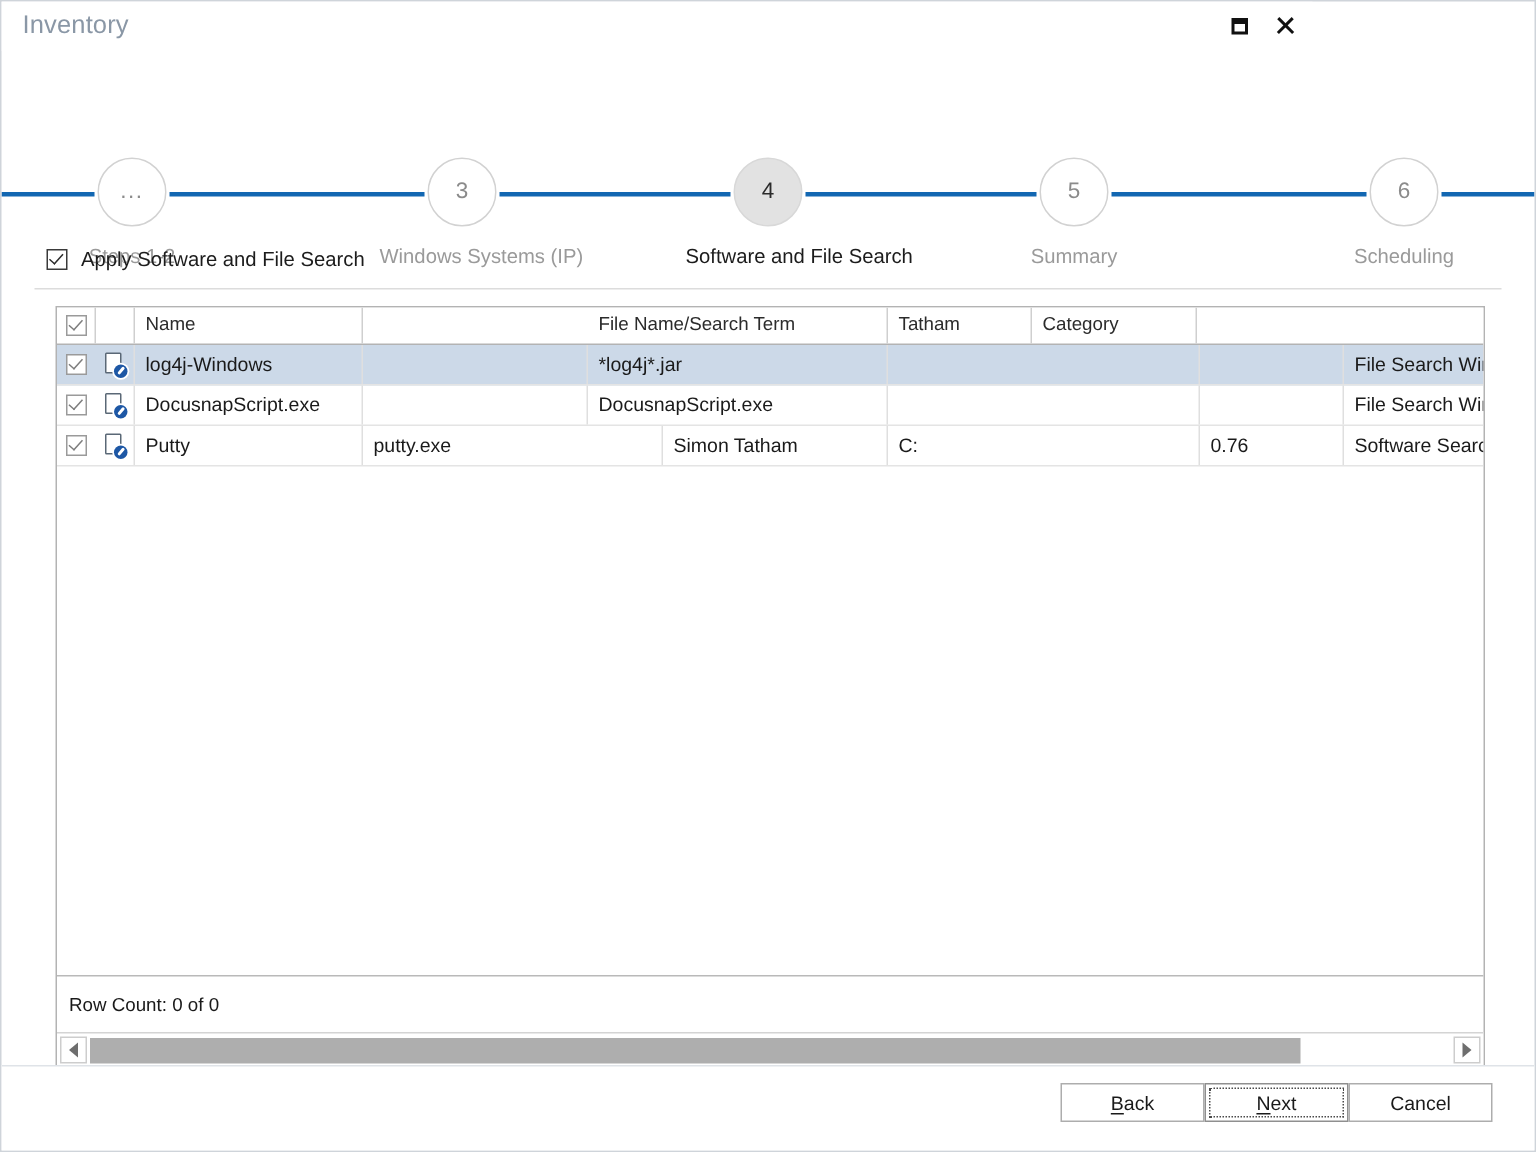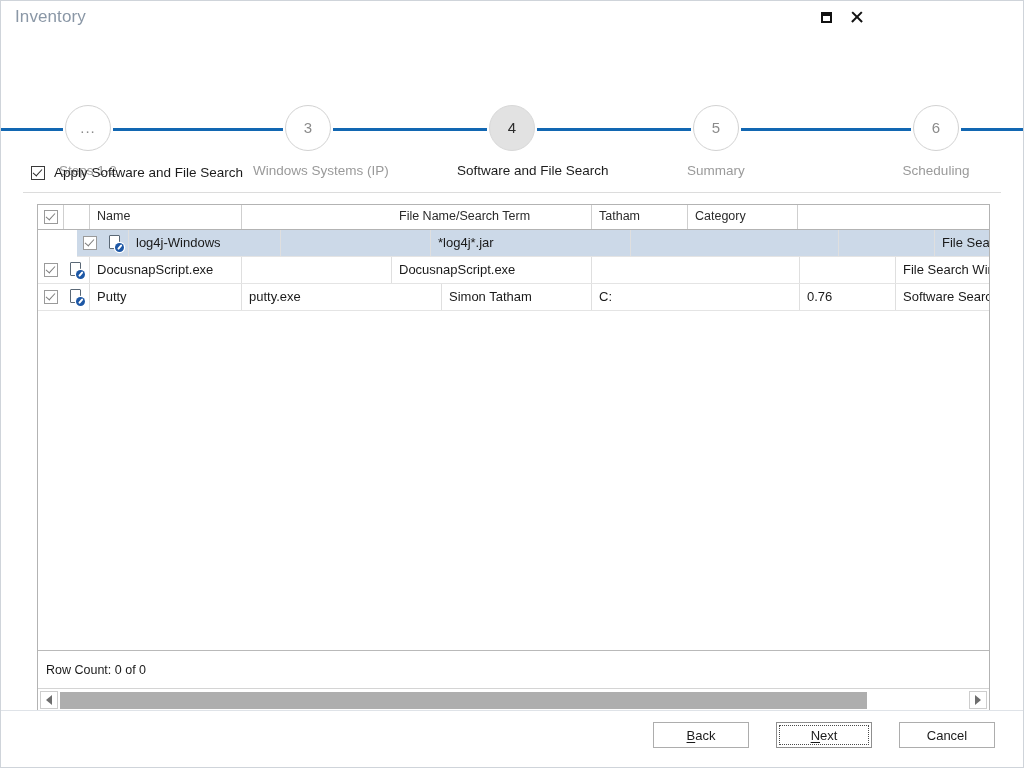--- a/index.html
+++ b/index.html
@@ -220,21 +220,21 @@
     position: relative;
     height: 421px;
     overflow: hidden;
   }
   .grow {
     display: flex;
     height: 26px;
     border-bottom: 1px solid #e4e4e4;
     align-items: center;
   }
-  .grow.selected { background: #ccd9e8; margin-left: 39px; }
+  .grow.selected { background: #ccd9e8; }
   .cell {
     box-sizing: border-box;
     border-right: 1px solid #dfdfdf;
     height: 26px;
     line-height: 25px;
     padding-left: 7px;
     font-size: 13px;
     color: #1a1a1a;
     white-space: nowrap;
     overflow: hidden;
@@ -364,21 +364,21 @@
     width: 1022px;
     height: 56px;
     border-top: 1px solid #dfe3e8;
     background: #ffffff;
   }
   .btn-row {
     position: absolute;
     right: 28px;
     top: 11px;
     display: flex;
-    gap: 27px;
+    gap: 0;
   }
   .btn {
     width: 96px;
     height: 26px;
     box-sizing: border-box;
     border: 1px solid #adadad;
     background: #ffffff;
     font-family: "Liberation Sans", sans-serif;
     font-size: 13px;
     color: #1a1a1a;

